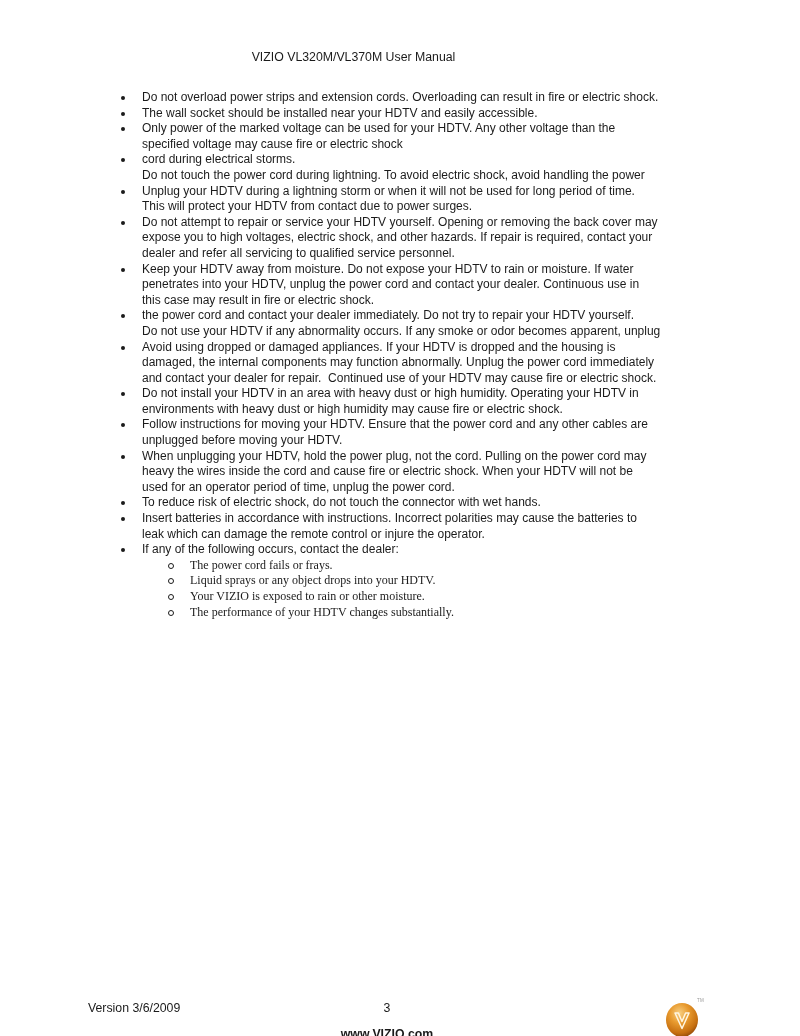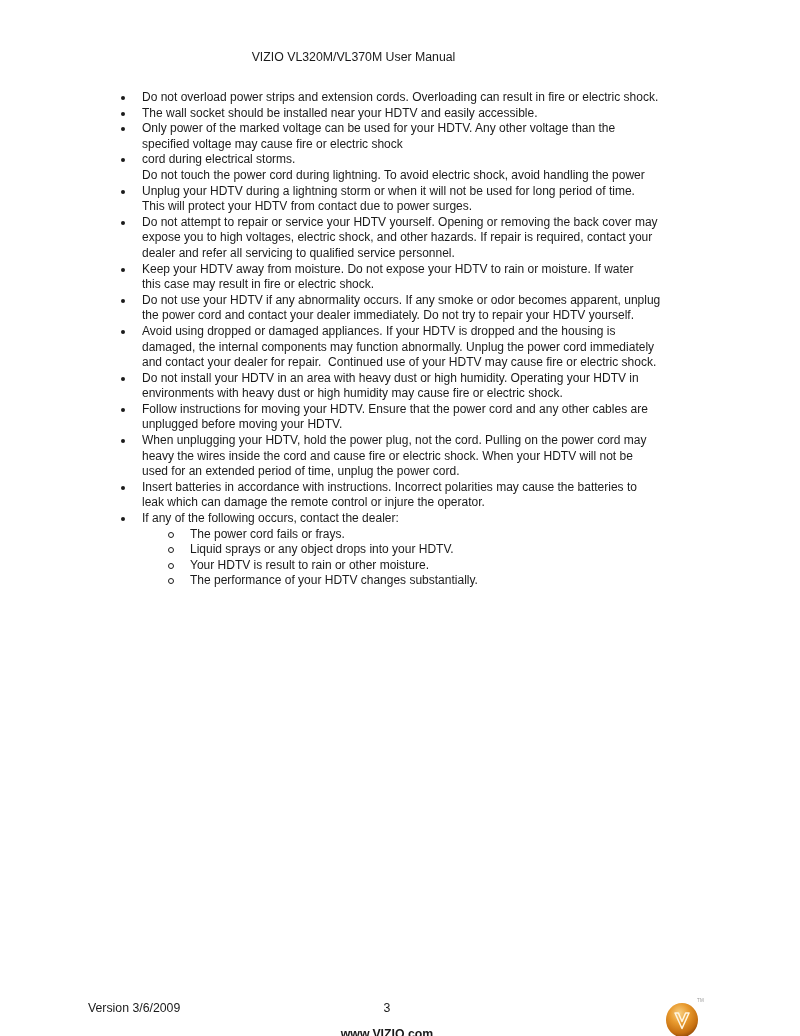--- a/index.html
+++ b/index.html
@@ -41,20 +41,21 @@
     height: 4px;
     border-radius: 50%;
     background: #1b1b1b;
   }
   .line {
     white-space: pre;
   }
   .sub-item {
     position: relative;
     padding-left: 48px;
+    font-family: Liberation Serif, serif;
   }
   .sub-dot {
     position: absolute;
     left: 26px;
     top: 5px;
     width: 4px;
     height: 4px;
     border: 1px solid #1b1b1b;
     border-radius: 50%;
     background: transparent;
@@ -132,26 +133,27 @@
     </div>
     <div class="bullet-item">
       <span class="bullet-dot"></span>
       <div class="line">Do not attempt to repair or service your HDTV yourself. Opening or removing the back cover may</div>
       <div class="line">expose you to high voltages, electric shock, and other hazards. If repair is required, contact your</div>
       <div class="line">dealer and refer all servicing to qualified service personnel.</div>
     </div>
     <div class="bullet-item">
       <span class="bullet-dot"></span>
       <div class="line">Keep your HDTV away from moisture. Do not expose your HDTV to rain or moisture. If water</div>
+      <div class="line">penetrates into your HDTV, unplug the power cord and contact your dealer. Continuous use in</div>
       <div class="line">this case may result in fire or electric shock.</div>
     </div>
     <div class="bullet-item">
       <span class="bullet-dot"></span>
+      <div class="line">the power cord and contact your dealer immediately. Do not try to repair your HDTV yourself.</div>
       <div class="line">Do not use your HDTV if any abnormality occurs. If any smoke or odor becomes apparent, unplug</div>
-      <div class="line">the power cord and contact your dealer immediately. Do not try to repair your HDTV yourself.</div>
     </div>
     <div class="bullet-item">
       <span class="bullet-dot"></span>
       <div class="line">Avoid using dropped or damaged appliances. If your HDTV is dropped and the housing is</div>
       <div class="line">damaged, the internal components may function abnormally. Unplug the power cord immediately</div>
       <div class="line">and contact your dealer for repair.  Continued use of your HDTV may cause fire or electric shock.</div>
     </div>
     <div class="bullet-item">
       <span class="bullet-dot"></span>
       <div class="line">Do not install your HDTV in an area with heavy dust or high humidity. Operating your HDTV in</div>
@@ -159,33 +161,37 @@
     </div>
     <div class="bullet-item">
       <span class="bullet-dot"></span>
       <div class="line">Follow instructions for moving your HDTV. Ensure that the power cord and any other cables are</div>
       <div class="line">unplugged before moving your HDTV.</div>
     </div>
     <div class="bullet-item">
       <span class="bullet-dot"></span>
       <div class="line">When unplugging your HDTV, hold the power plug, not the cord. Pulling on the power cord may</div>
       <div class="line">heavy the wires inside the cord and cause fire or electric shock. When your HDTV will not be</div>
-      <div class="line">used for an extended period of time, unplug the power cord.</div>
+      <div class="line">used for an operator period of time, unplug the power cord.</div>
+    </div>
+    <div class="bullet-item">
+      <span class="bullet-dot"></span>
+      <div class="line">To reduce risk of electric shock, do not touch the connector with wet hands.</div>
     </div>
     <div class="bullet-item">
       <span class="bullet-dot"></span>
       <div class="line">Insert batteries in accordance with instructions. Incorrect polarities may cause the batteries to</div>
       <div class="line">leak which can damage the remote control or injure the operator.</div>
     </div>
     <div class="bullet-item">
       <span class="bullet-dot"></span>
       <div class="line">If any of the following occurs, contact the dealer:</div>
       <div class="sub-item"><span class="sub-dot"></span><span class="sub-text">The power cord fails or frays.</span></div>
       <div class="sub-item"><span class="sub-dot"></span><span class="sub-text">Liquid sprays or any object drops into your HDTV.</span></div>
-      <div class="sub-item"><span class="sub-dot"></span><span class="sub-text">Your HDTV is result to rain or other moisture.</span></div>
+      <div class="sub-item"><span class="sub-dot"></span><span class="sub-text">Your VIZIO is exposed to rain or other moisture.</span></div>
       <div class="sub-item"><span class="sub-dot"></span><span class="sub-text">The performance of your HDTV changes substantially.</span></div>
     </div>
   </div>
 
 <div class="page-footer">
   <div class="footer-version">Version 3/6/2009</div>
   <div class="footer-center">
     <div>3</div>
     <div class="footer-site">www.VIZIO.com</div>
   </div>

